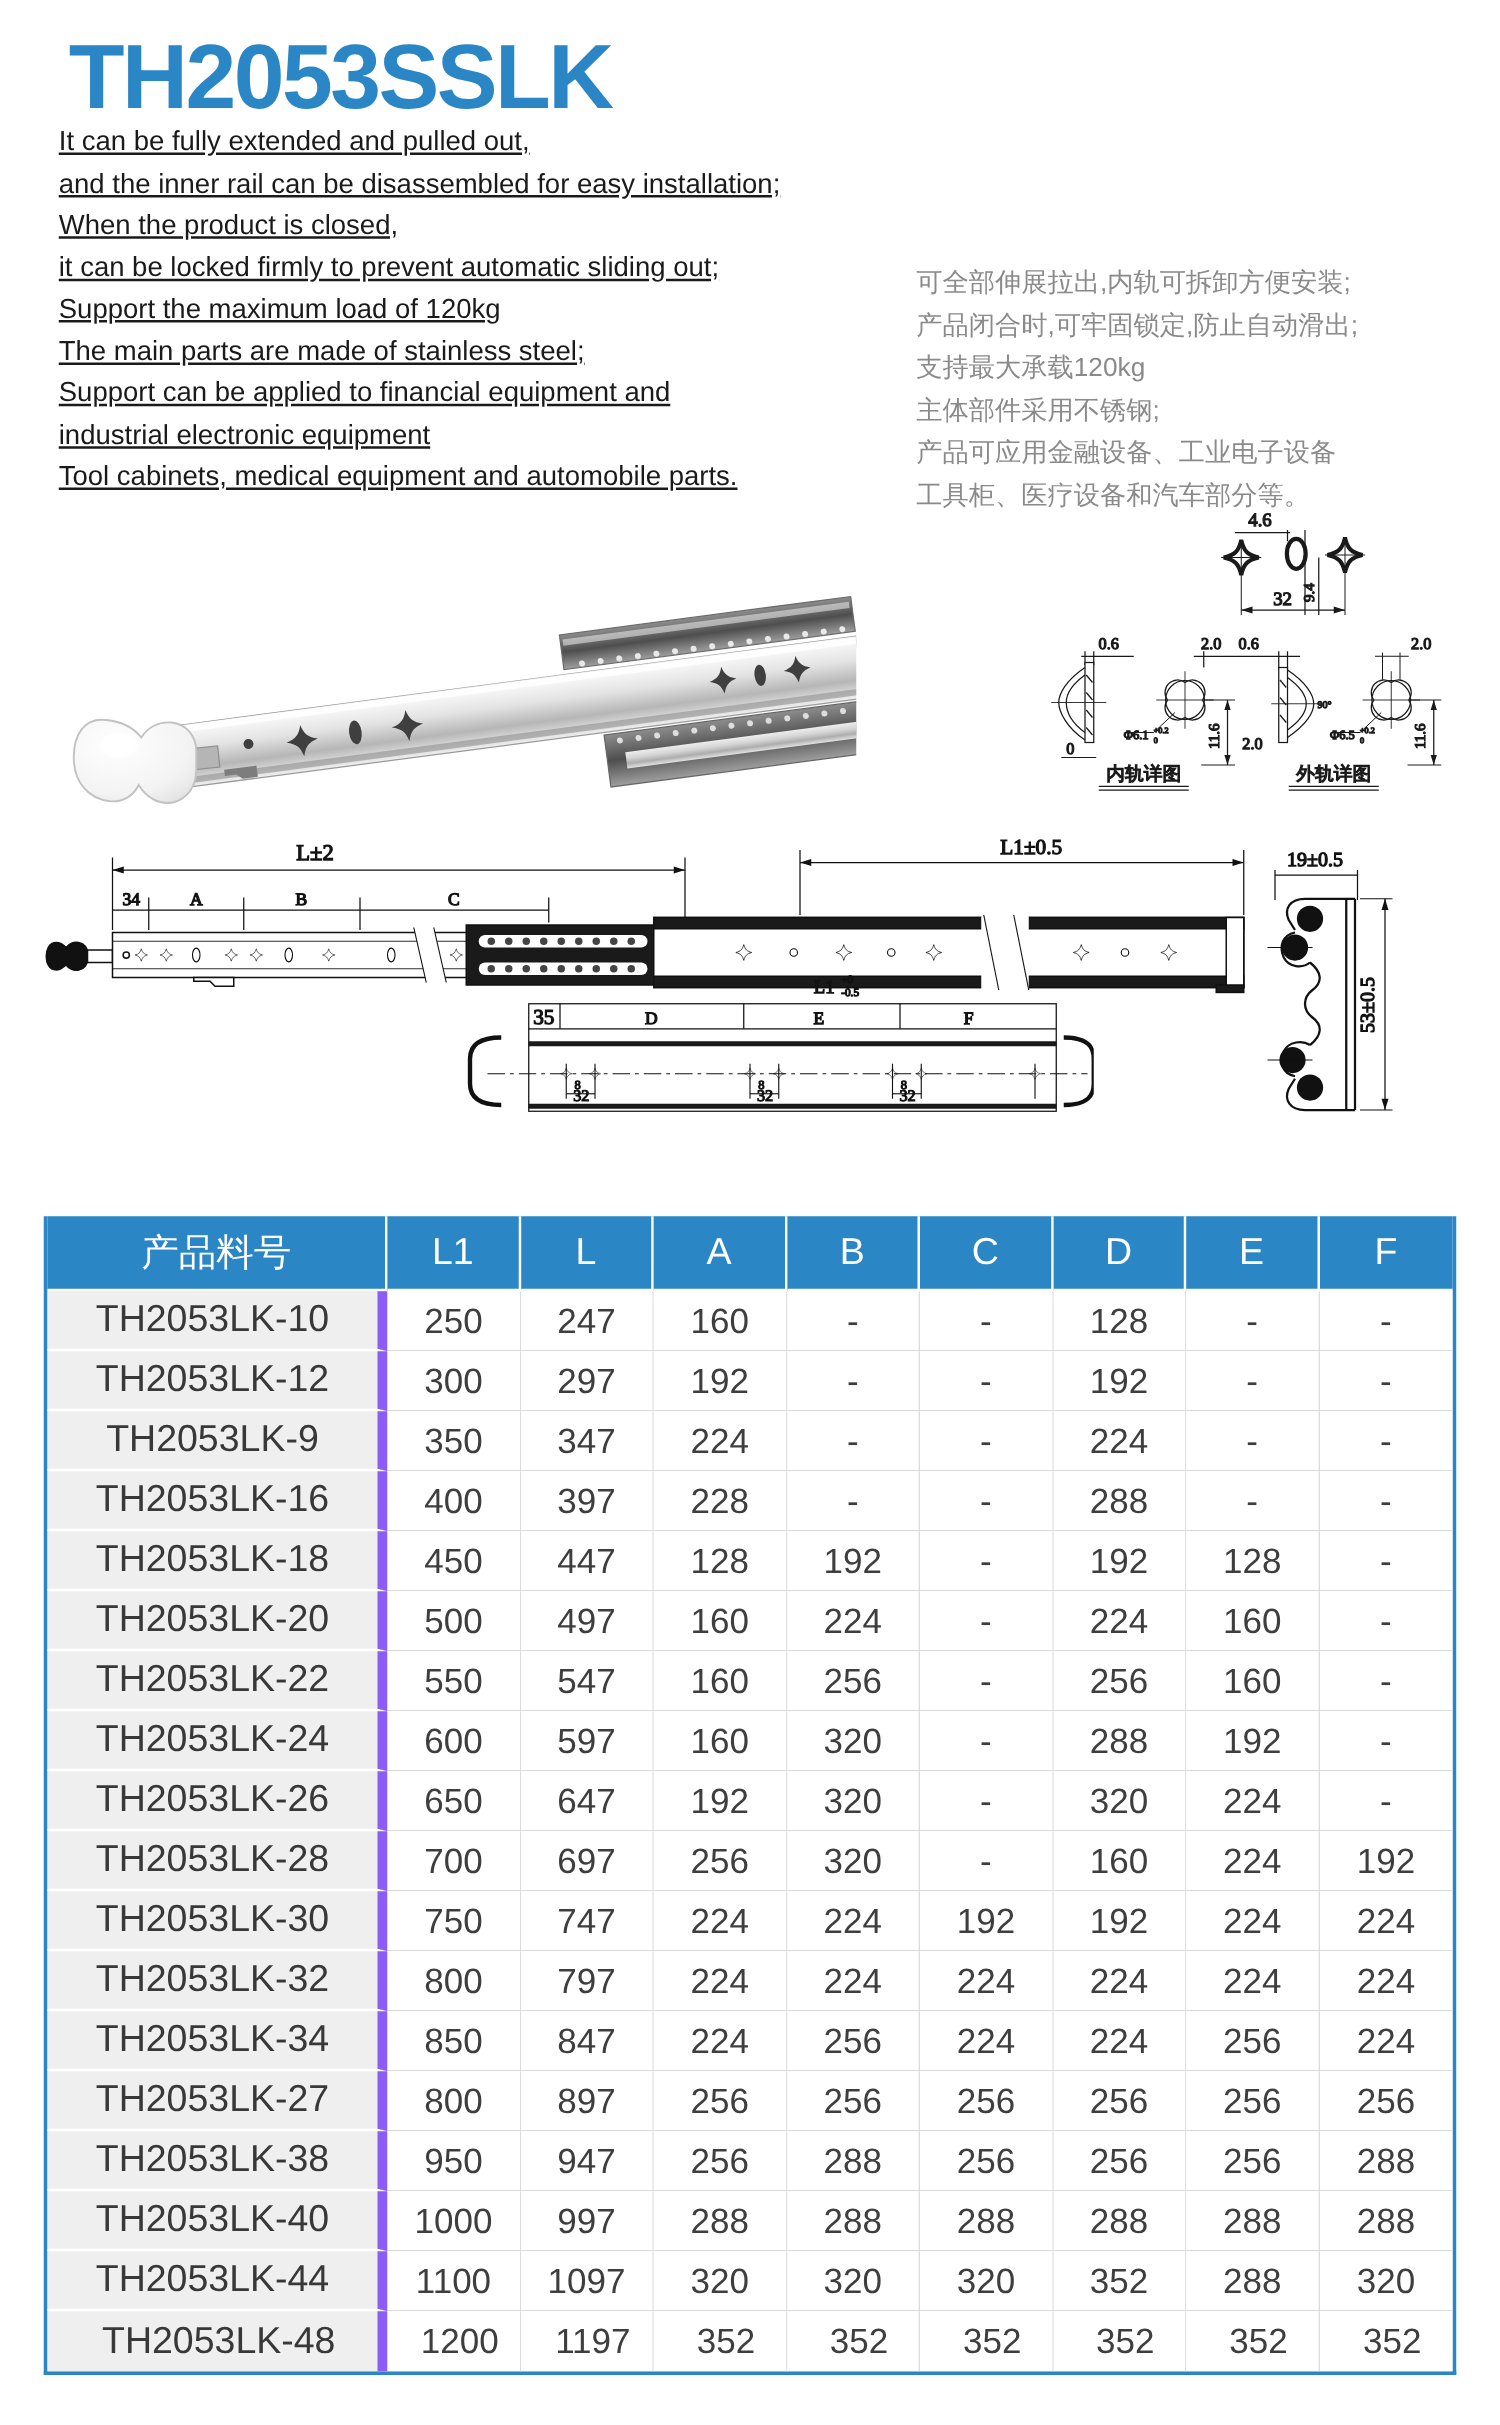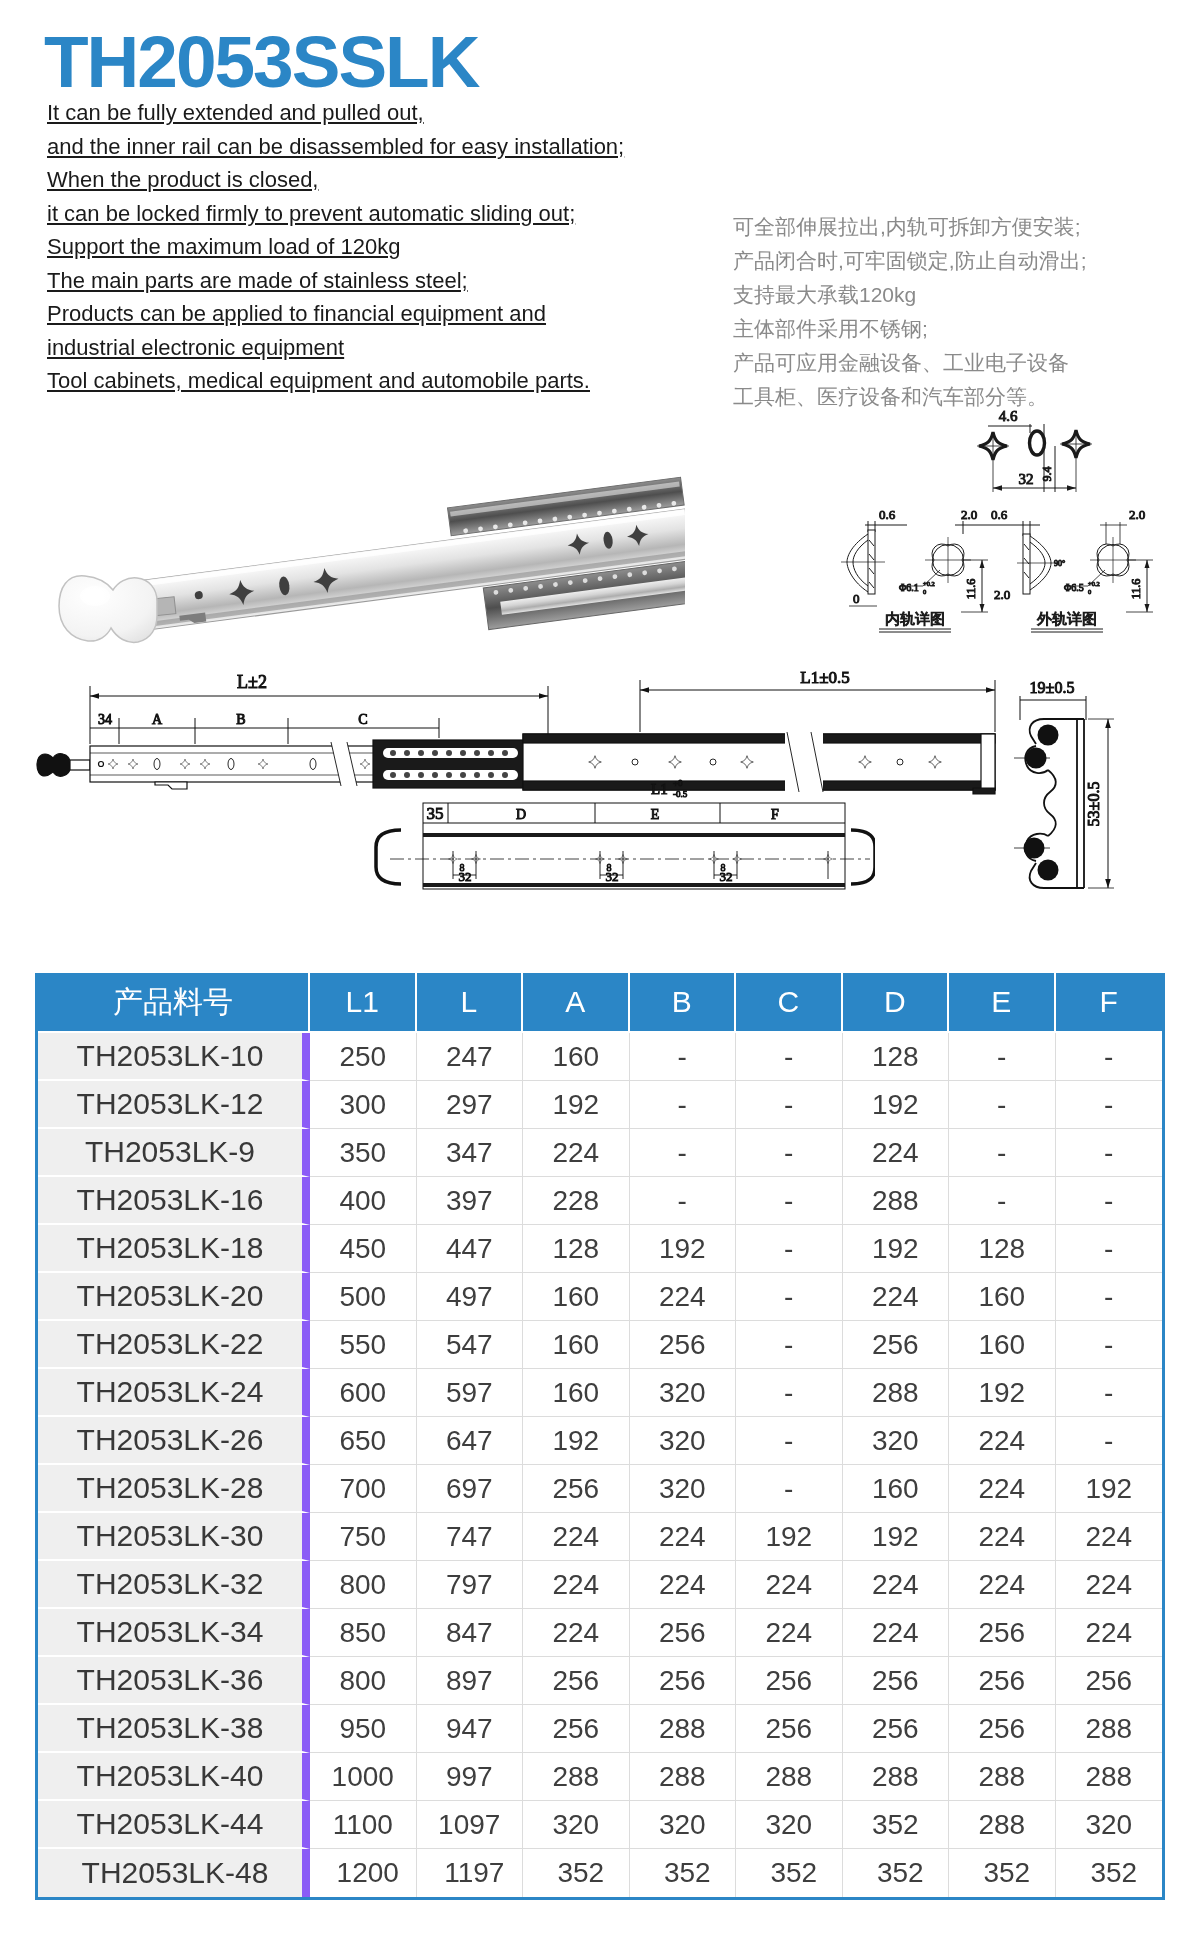--- a/index.html
+++ b/index.html
@@ -2,21 +2,21 @@
 <html><head>
 <meta charset="utf-8">
 <style>
   * { margin:0; padding:0; box-sizing:border-box; }
   body { background:#fff; }
   .page {
     position:relative; width:1200px; height:1940px; background:#ffffff;
     font-family:"Liberation Sans", sans-serif; overflow:hidden;
   }
   .title {
-    position:absolute; left:44px; top:20px;
+    position:absolute; left:55px; top:20px;
     font-size:73px; font-weight:bold; letter-spacing:-2px; color:#2B86C6;
   }
   .desc-en {
     position:absolute; left:47px; top:96px; width:680px;
     font-size:22px; line-height:33.5px; color:#1A1A1A;text-decoration:underline;
   }
   .desc-cn {
     position:absolute; left:733px; top:210px; width:430px;
     font-size:21px; line-height:34px; color:#8A8A8A;
   }
@@ -55,21 +55,21 @@
 
   <h1 class="title">TH2053SSLK</h1>
 
   <div class="desc-en">
       <div>It can be fully extended and pulled out,</div>
       <div>and the inner rail can be disassembled for easy installation;</div>
       <div>When the product is closed,</div>
       <div>it can be locked firmly to prevent automatic sliding out;</div>
       <div>Support the maximum load of 120kg</div>
       <div>The main parts are made of stainless steel;</div>
-      <div>Products can be applied to financial equipment and</div>
+      <div>Support can be applied to financial equipment and</div>
       <div>industrial electronic equipment</div>
       <div>Tool cabinets, medical equipment and automobile parts.</div>
     </div>
   <div class="desc-cn">
       <div>可全部伸展拉出,内轨可拆卸方便安装;</div>
       <div>产品闭合时,可牢固锁定,防止自动滑出;</div>
       <div>支持最大承载120kg</div>
       <div>主体部件采用不锈钢;</div>
       <div>产品可应用金融设备、工业电子设备</div>
       <div>工具柜、医疗设备和汽车部分等。</div>
@@ -576,21 +576,21 @@
           <td>850</td>
           <td>847</td>
           <td>224</td>
           <td>256</td>
           <td>224</td>
           <td>224</td>
           <td>256</td>
           <td>224</td>
         </tr>
         <tr>
-          <td class="model">TH2053LK-36</td>
+          <td class="model">TH2053LK-27</td>
           <td>800</td>
           <td>897</td>
           <td>256</td>
           <td>256</td>
           <td>256</td>
           <td>256</td>
           <td>256</td>
           <td>256</td>
         </tr>
         <tr>

